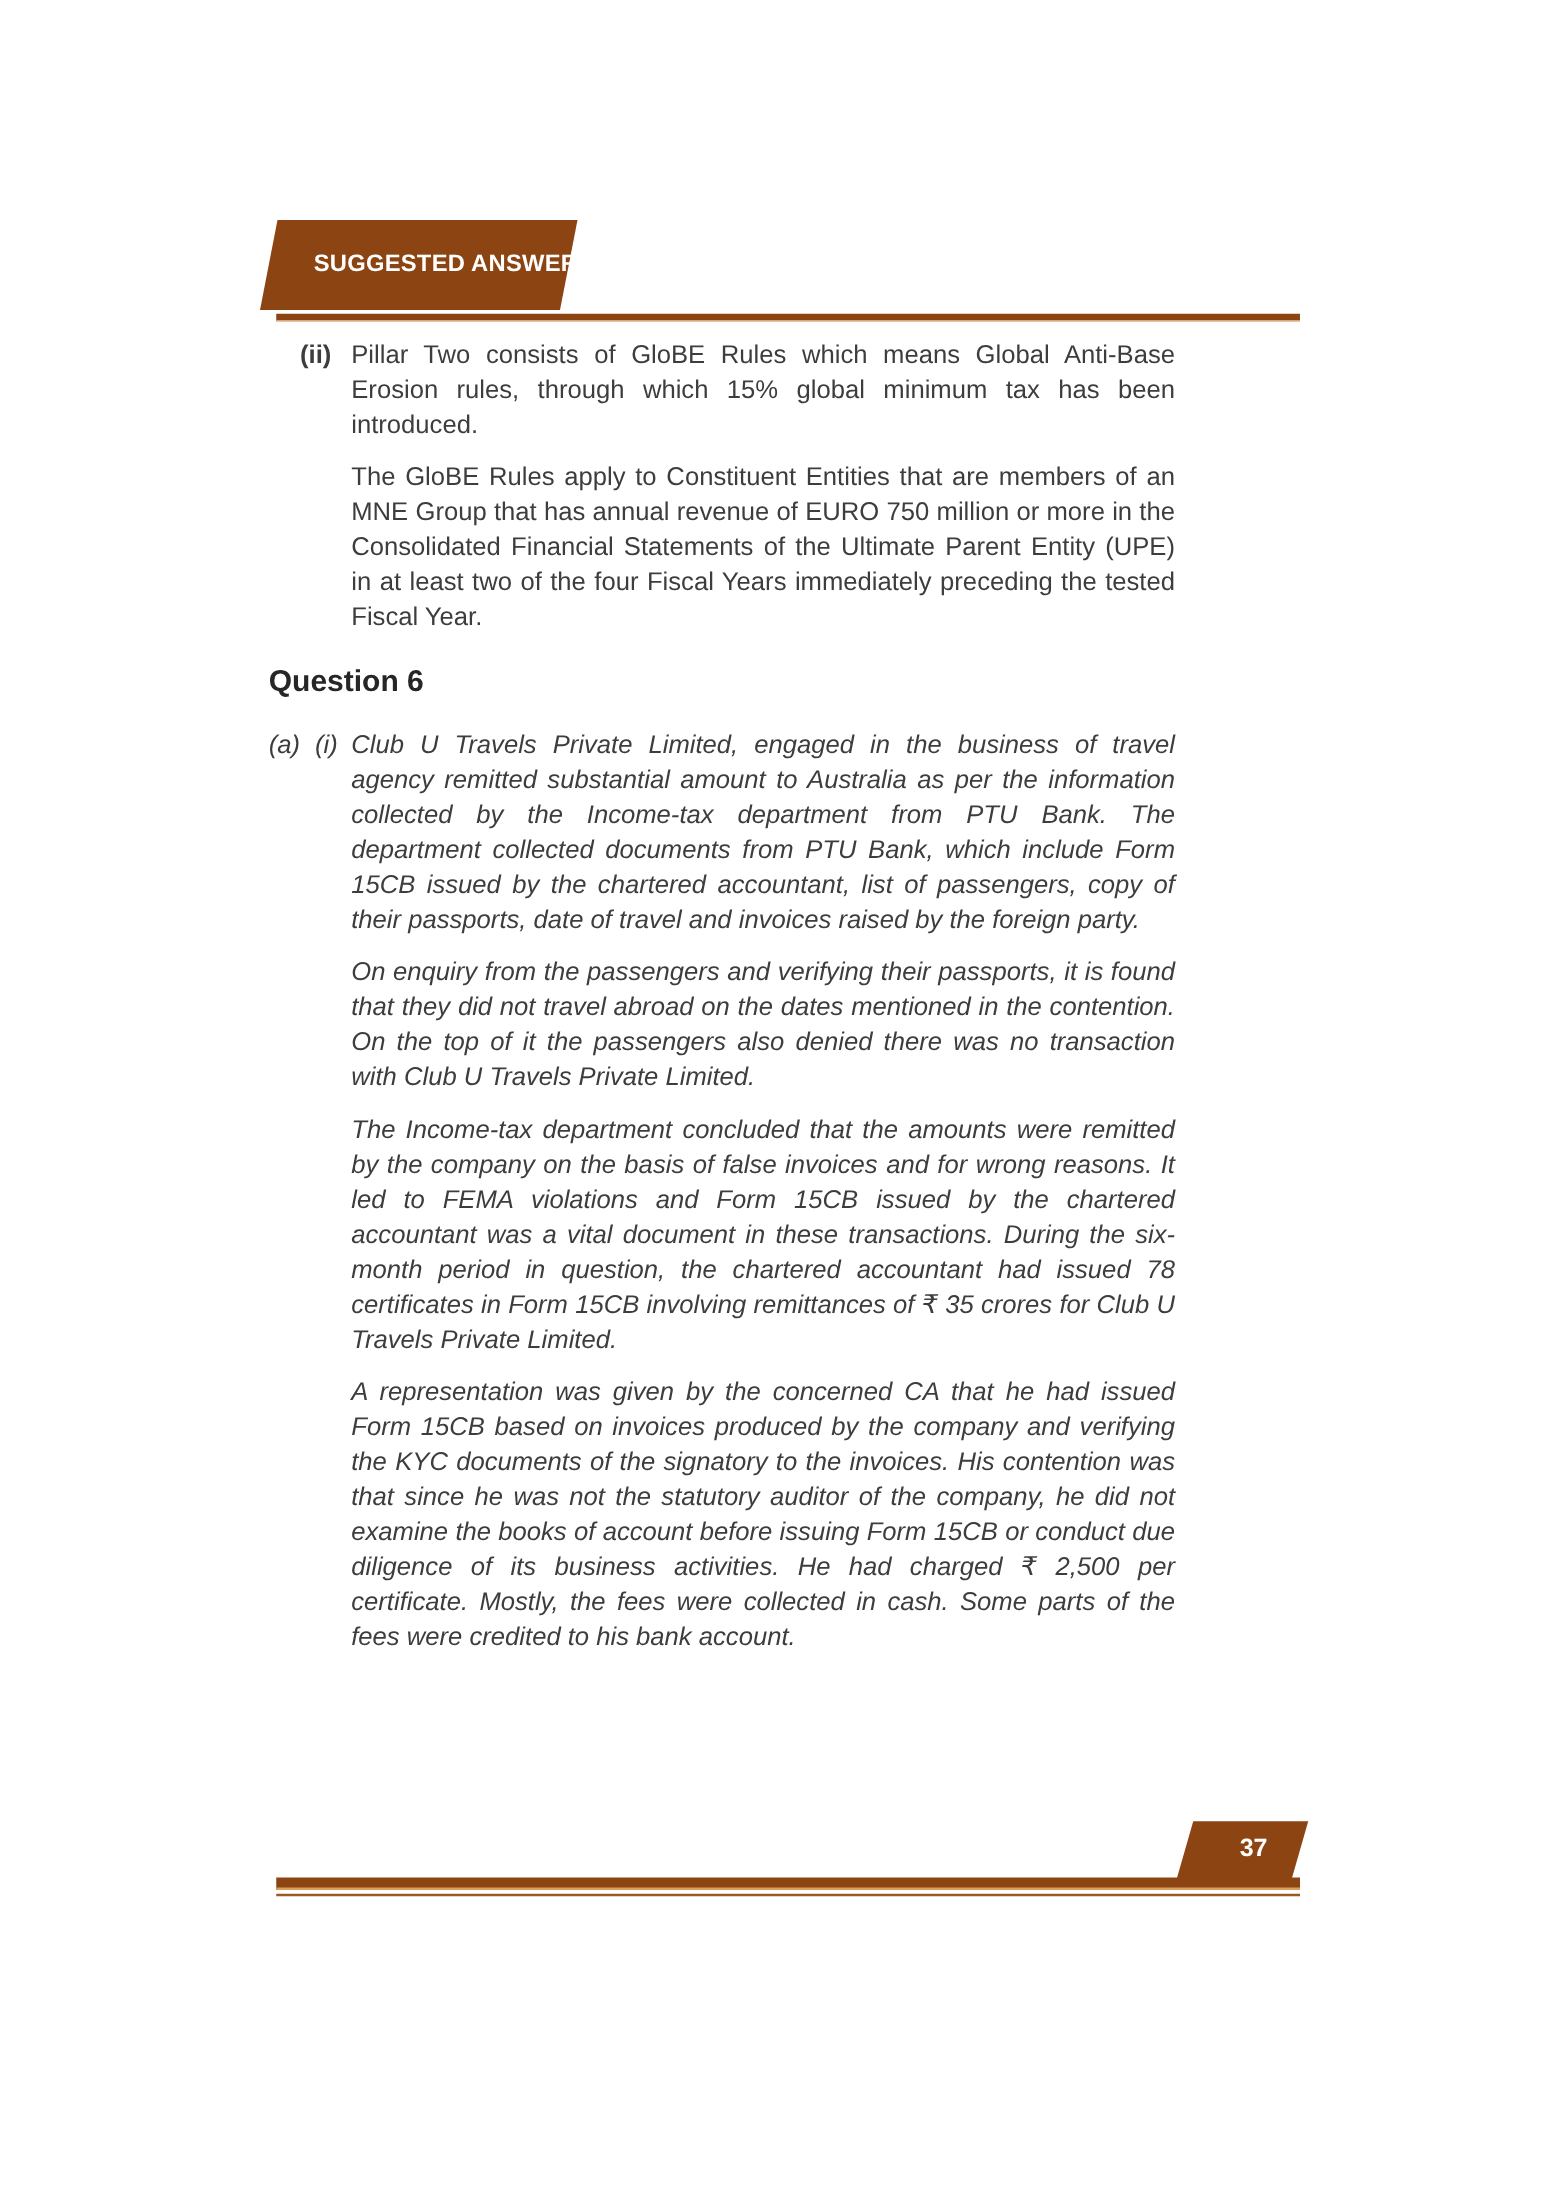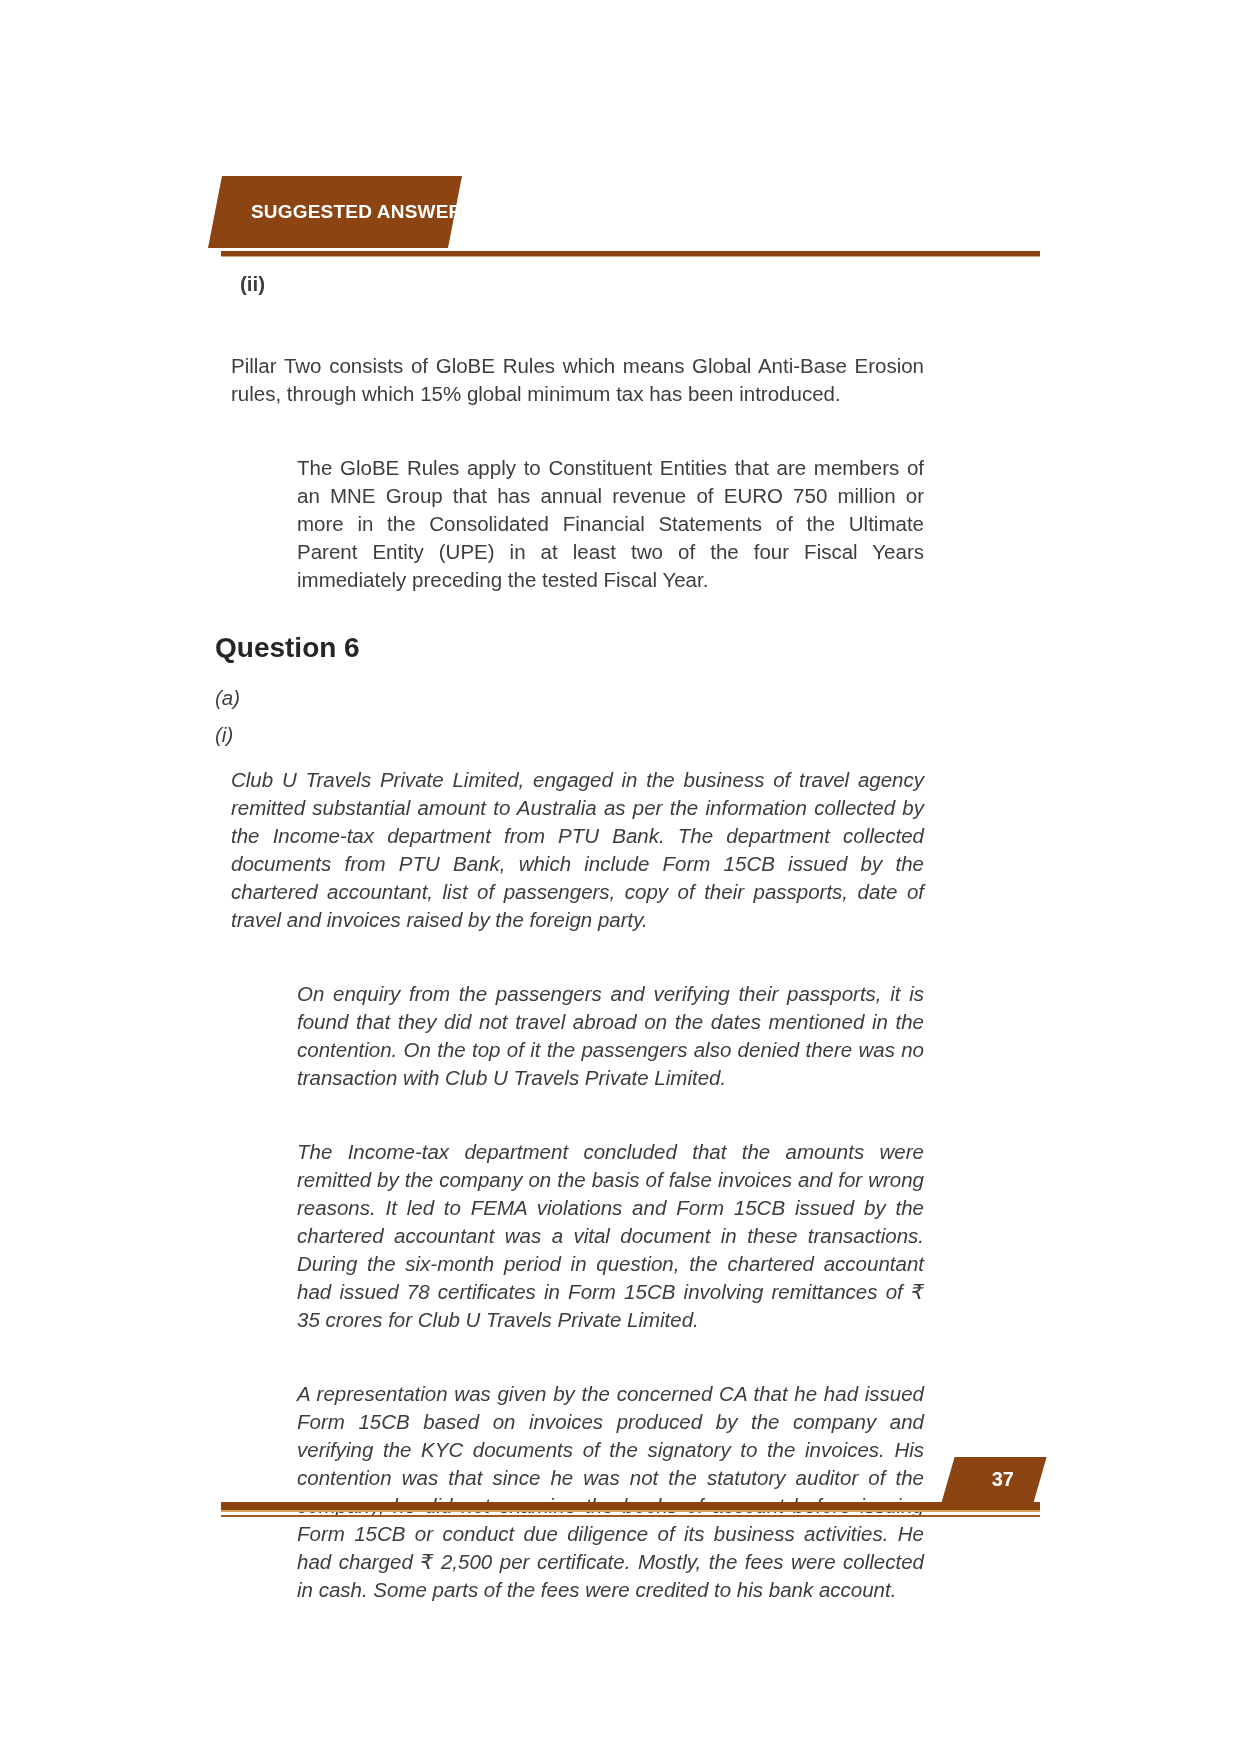--- a/index.html
+++ b/index.html
@@ -61,36 +61,36 @@
 
   
   .content {
     position: absolute;
     left: 215px;
     top: 270px;
     width: 725px;
     font-size: 20.5px;
     line-height: 28px;
   }
-  .row { display: flex; align-items: flex-start; margin: 0 0 14px 0; flex-direction: column; }
-  .row p { margin: 16px; flex: 1; text-align: justify; }
+  .row { display: flex; align-items: flex-start; margin: 0 0 14px 0; }
+  .row p { margin: 0; flex: 1; text-align: justify; }
   .marker-col-ii {
     width: 66px;
     flex: 0 0 66px;
     padding-left: 25px;
     box-sizing: border-box;
     font-weight: bold;
   }
   .marker-col-a { width: 37px; flex: 0 0 37px; font-style: italic; }
   .marker-col-i { width: 29px; flex: 0 0 29px; font-style: italic; }
   .indented { margin-left: 66px; }
   .qtext { font-style: italic; }
   .question-heading {
     font-weight: bold;
-    font-size: 28px;
+    font-size: 24px;
     color: #262626;
     margin: 24px 0 22px 0;
   }
 
   
   .page-badge {
     position: absolute;
     top: 1457px;
     right: 201px;
     width: 92px;

